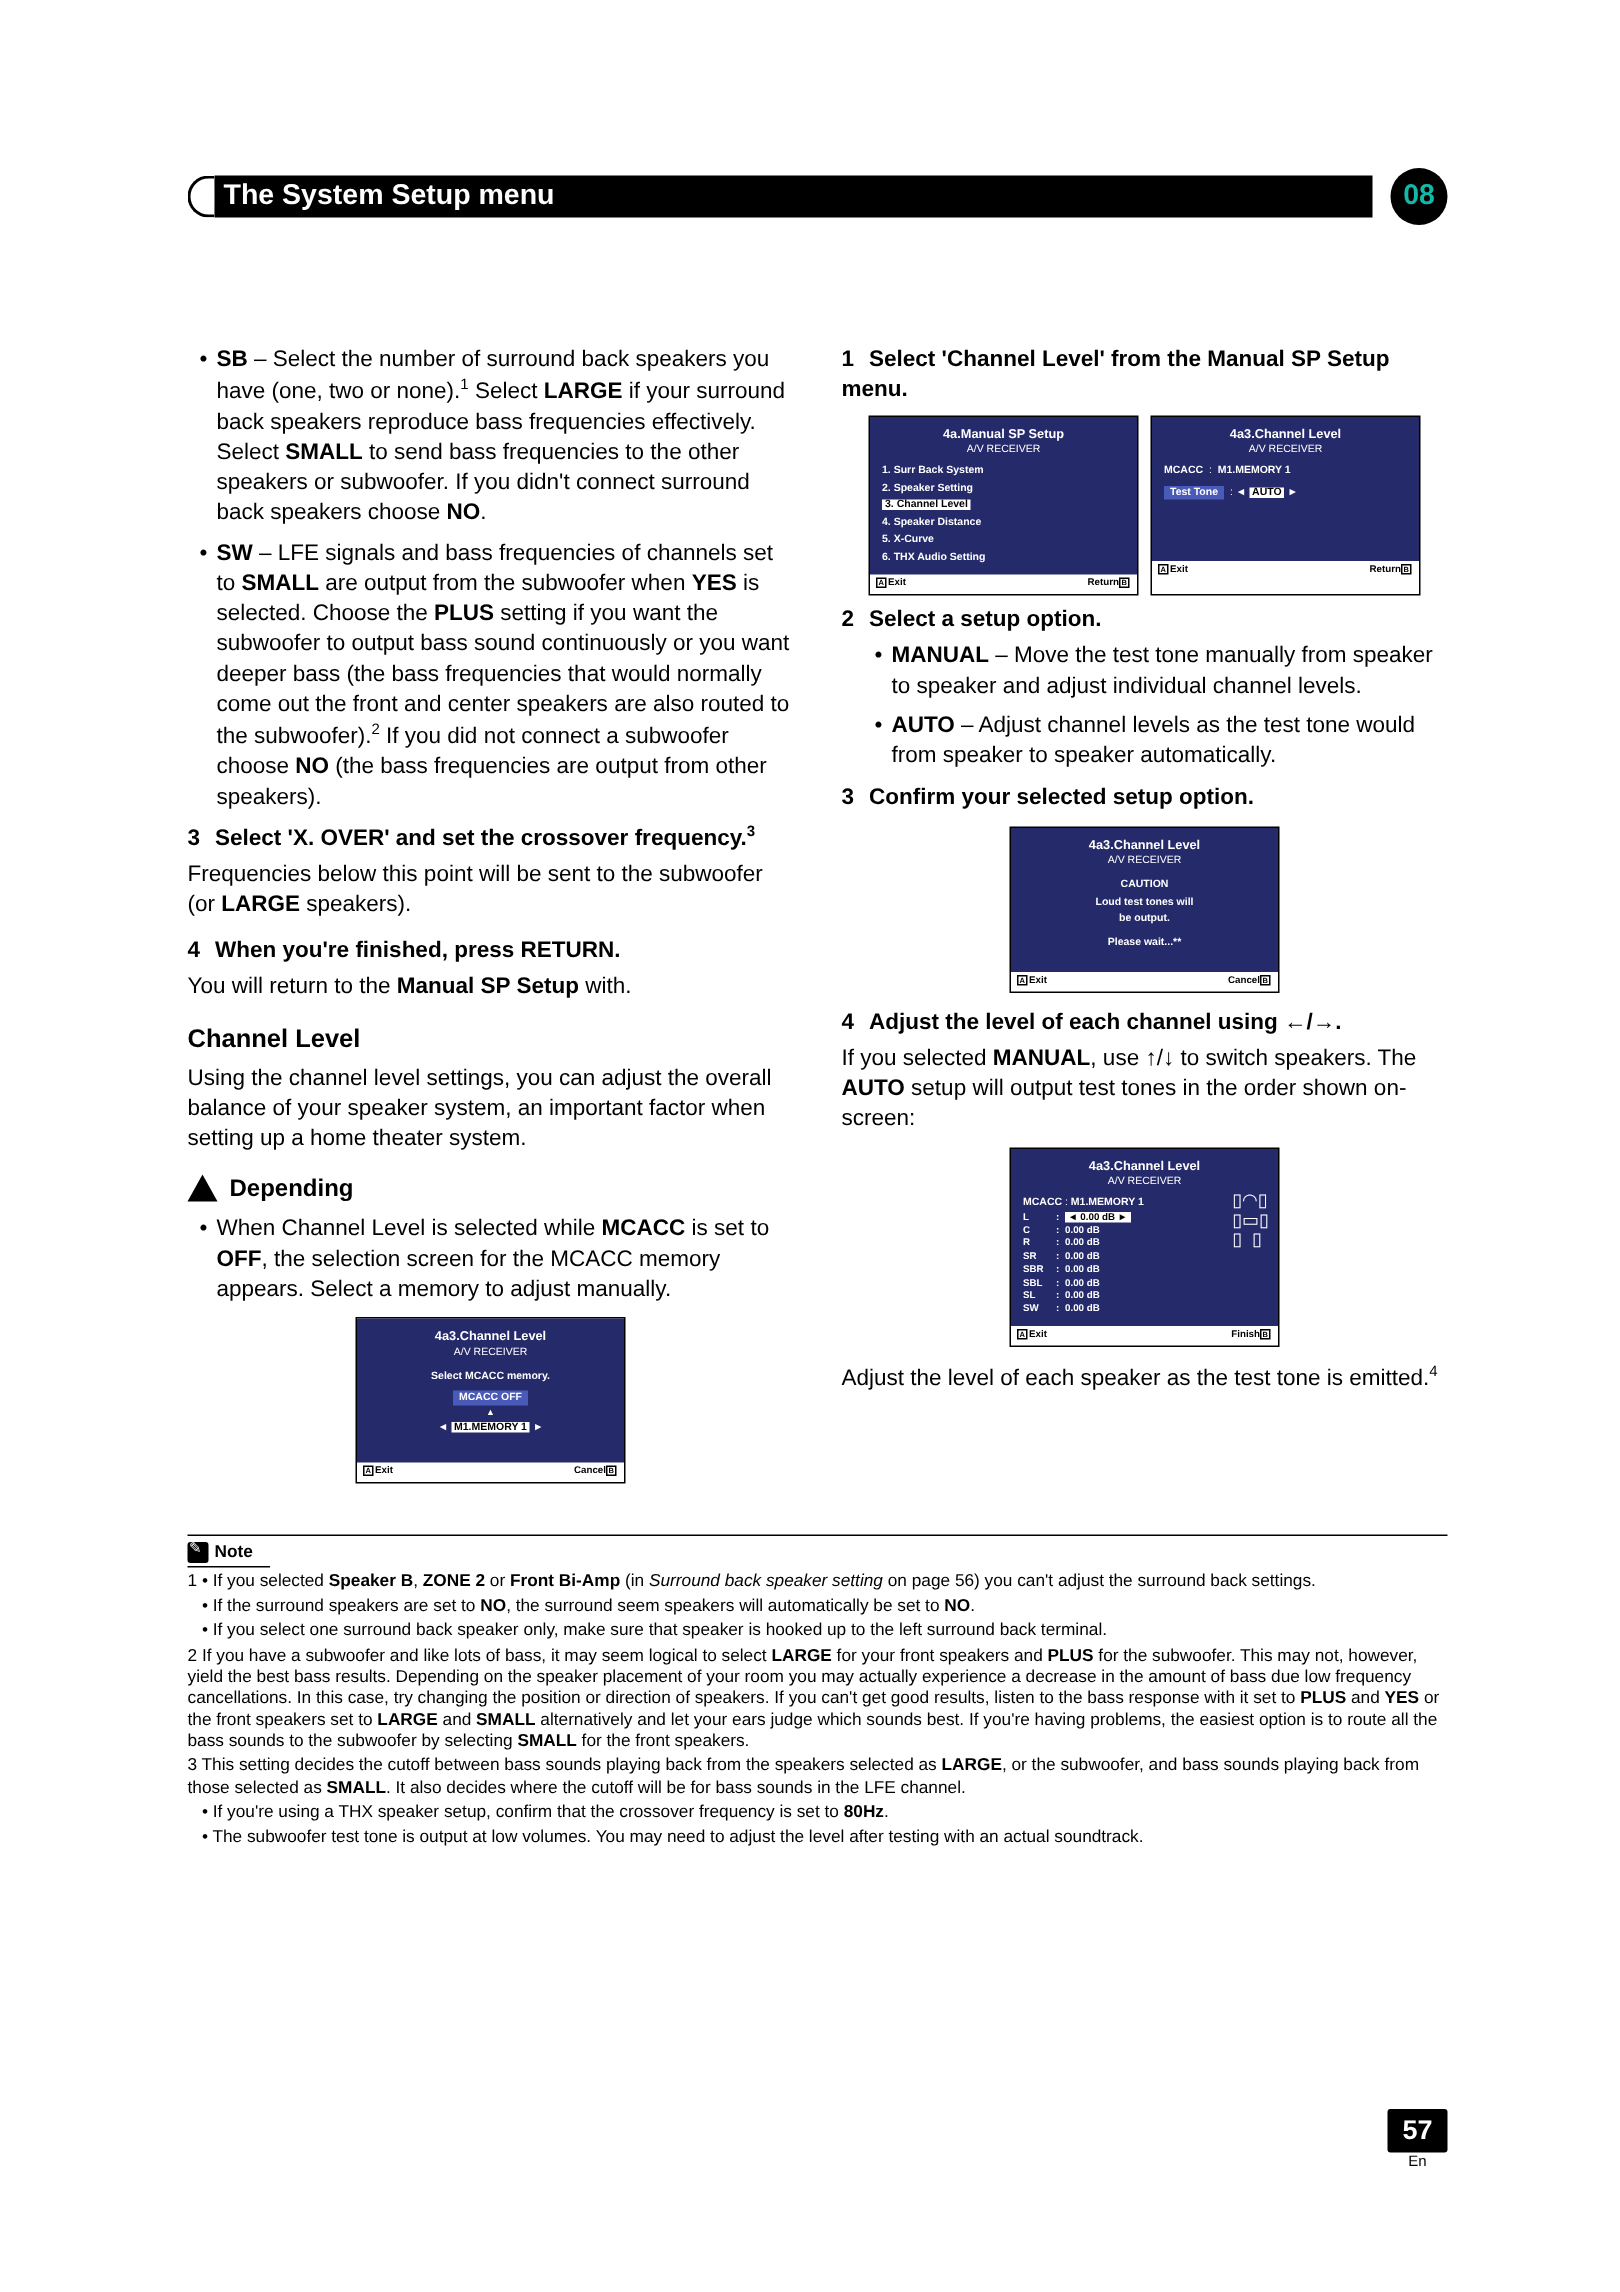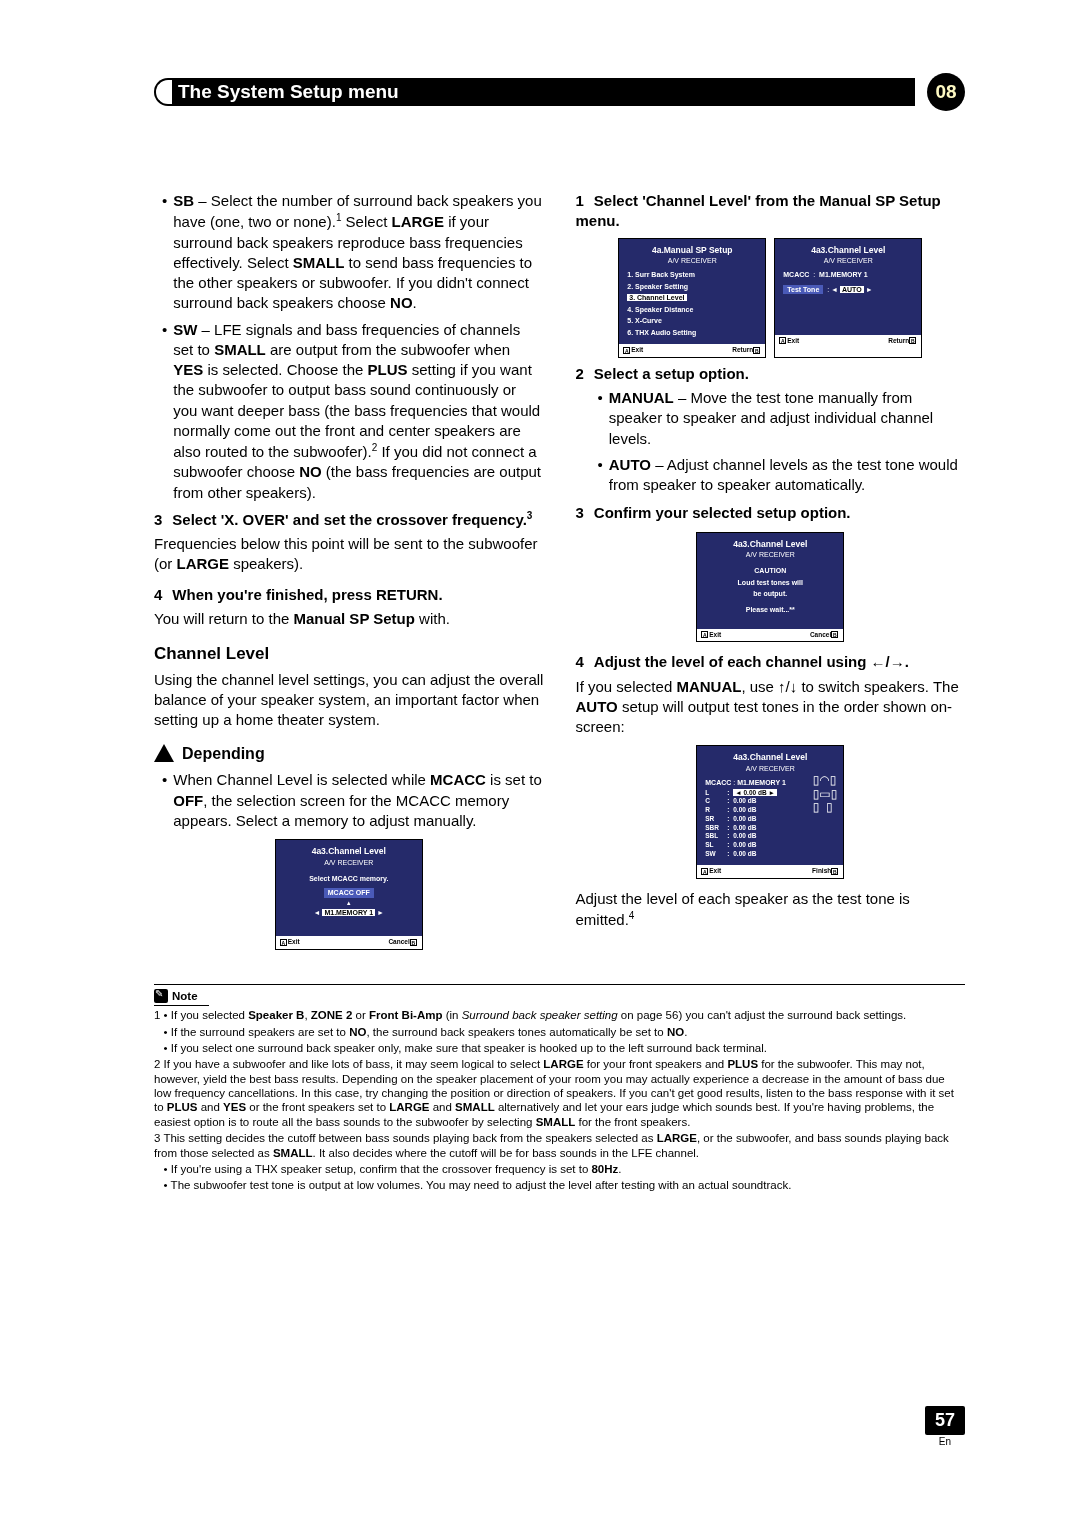--- a/index.html
+++ b/index.html
@@ -1,31 +1,31 @@
 <!DOCTYPE html>
 <html><head>
 <meta charset="utf-8">
 <style>
   * { box-sizing: border-box; margin: 0; padding: 0; }
   body { width: 1080px; height: 1528px; font-family: Arial, Helvetica, sans-serif; background: #fff; position: relative; font-size: 15px; line-height: 1.35; color: #000; }
-  .page { padding: 73px 115px 40px 125px; margin-left: 29px; }
+  .page { padding: 112px 115px 40px 125px; }
   .title-bar { display: flex; align-items: center; margin-bottom: 80px; }
   .title-bar .cap-left { width: 18px; height: 28px; border: 2px solid #000; border-right: none; border-radius: 16px 0 0 16px; }
   .title-bar .black { flex: 1; background: #000; color: #fff; height: 28px; display: flex; align-items: center; padding-left: 6px; font-size: 19px; font-weight: bold; }
-  .title-bar .num { width: 38px; height: 38px; background: #000; color: #fef9c3; border-radius: 50%; display: flex; align-items: center; justify-content: center; font-size: 19px; font-weight: bold; margin-left: 12px; }
+  .title-bar .num { width: 38px; height: 38px; background: #000; color: #14b8a6; border-radius: 50%; display: flex; align-items: center; justify-content: center; font-size: 19px; font-weight: bold; margin-left: 12px; }
   .cols { display: flex; gap: 32px; }
   .col { flex: 1; min-width: 0; }
   .col p { margin-bottom: 4px; }
   .bullet { display: flex; margin-bottom: 6px; }
   .bullet .dot { padding: 0 6px 0 8px; }
   .bold { font-weight: bold; }
   h3 { font-size: 17px; font-weight: bold; margin: 14px 0 4px; }
   .impt { display: flex; align-items: center; margin: 12px 0 6px; }
   .impt .tri { width: 0; height: 0; border-left: 10px solid transparent; border-right: 10px solid transparent; border-bottom: 18px solid #000; margin-right: 8px; position: relative; }
-  .osd { width: 148px; margin: 8px auto 10px; border: 1px solid #000; font-size: 8px; font-family: Arial; position: relative; }
+  .osd { width: 180px; margin: 8px auto 10px; border: 1px solid #000; font-size: 8px; font-family: Arial; position: relative; }
   .osd-inner { background: #252a6a; color: #fff; padding: 6px 8px; min-height: 96px; }
   .osd-title { text-align: center; font-weight: bold; font-size: 8.5px; }
   .osd-sub { text-align: center; font-size: 7px; margin-bottom: 4px; }
   .osd-row { font-size: 7px; padding: 1px 0; }
   .osd-hl { background: #fff; color: #000; padding: 0 2px; }
   .osd-foot { display: flex; justify-content: space-between; font-size: 6.5px; padding: 2px 4px; color: #000; font-weight: bold; }
   .osd-foot span.sq { display: inline-block; width: 7px; height: 7px; border: 1px solid #000; font-size: 5px; text-align: center; line-height: 6px; margin-right: 1px; vertical-align: middle; }
   .osd-pair { display: flex; gap: 8px; justify-content: center; margin: 6px 0; }
   .osd-pair .osd { margin: 0; }
   .osd-bluebox { display: inline-block; background: #4a5ab8; padding: 0 4px; }
@@ -233,21 +233,21 @@
   </div>
 
   <hr class="notes-hr">
   <div class="notes">
     <div class="note-head">
         <div class="pencil"></div>
         <span class="bold">Note</span>
       </div>
     <hr class="sep">
     <p class="np">1 • <span>If you selected </span><span class="bold">Speaker B</span><span>, </span><span class="bold">ZONE 2</span><span> or </span><span class="bold">Front Bi-Amp</span><span> (in </span><i>Surround back speaker setting</i><span> on page 56) you can't adjust the surround back settings.</span></p>
-    <p class="np">&nbsp;&nbsp;&nbsp;• <span>If the surround speakers are set to </span><span class="bold">NO</span><span>, the surround back speakers tones automatically be set to </span><span class="bold">NO</span><span>.</span></p>
+    <p class="np">&nbsp;&nbsp;&nbsp;• <span>If the surround speakers are set to </span><span class="bold">NO</span><span>, the surround seem speakers will automatically be set to </span><span class="bold">NO</span><span>.</span></p>
     <p class="np">&nbsp;&nbsp;&nbsp;• <span>If you select one surround back speaker only, make sure that speaker is hooked up to the left surround back terminal.</span></p>
     <p class="np">2 <span>If you have a subwoofer and like lots of bass, it may seem logical to select </span><span class="bold">LARGE</span><span> for your front speakers and </span><span class="bold">PLUS</span><span> for the subwoofer. This may not, however, yield the best bass results. Depending on the speaker placement of your room you may actually experience a decrease in the amount of bass due low frequency cancellations. In this case, try changing the position or direction of speakers. If you can't get good results, listen to the bass response with it set to </span><span class="bold">PLUS</span><span> and </span><span class="bold">YES</span><span> or the front speakers set to </span><span class="bold">LARGE</span><span> and </span><span class="bold">SMALL</span><span> alternatively and let your ears judge which sounds best. If you're having problems, the easiest option is to route all the bass sounds to the subwoofer by selecting </span><span class="bold">SMALL</span><span> for the front speakers.</span></p>
     <p class="np">3 <span>This setting decides the cutoff between bass sounds playing back from the speakers selected as </span><span class="bold">LARGE</span><span>, or the subwoofer, and bass sounds playing back from those selected as </span><span class="bold">SMALL</span><span>. It also decides where the cutoff will be for bass sounds in the LFE channel.</span></p>
     <p class="np">&nbsp;&nbsp;&nbsp;• <span>If you're using a THX speaker setup, confirm that the crossover frequency is set to </span><span class="bold">80Hz</span><span>.</span></p>
     <p class="np">&nbsp;&nbsp;&nbsp;• <span>The subwoofer test tone is output at low volumes. You may need to adjust the level after testing with an actual soundtrack.</span></p>
   </div>
 </div>
 
 <div class="pg">
   <div class="pn">57</div>

